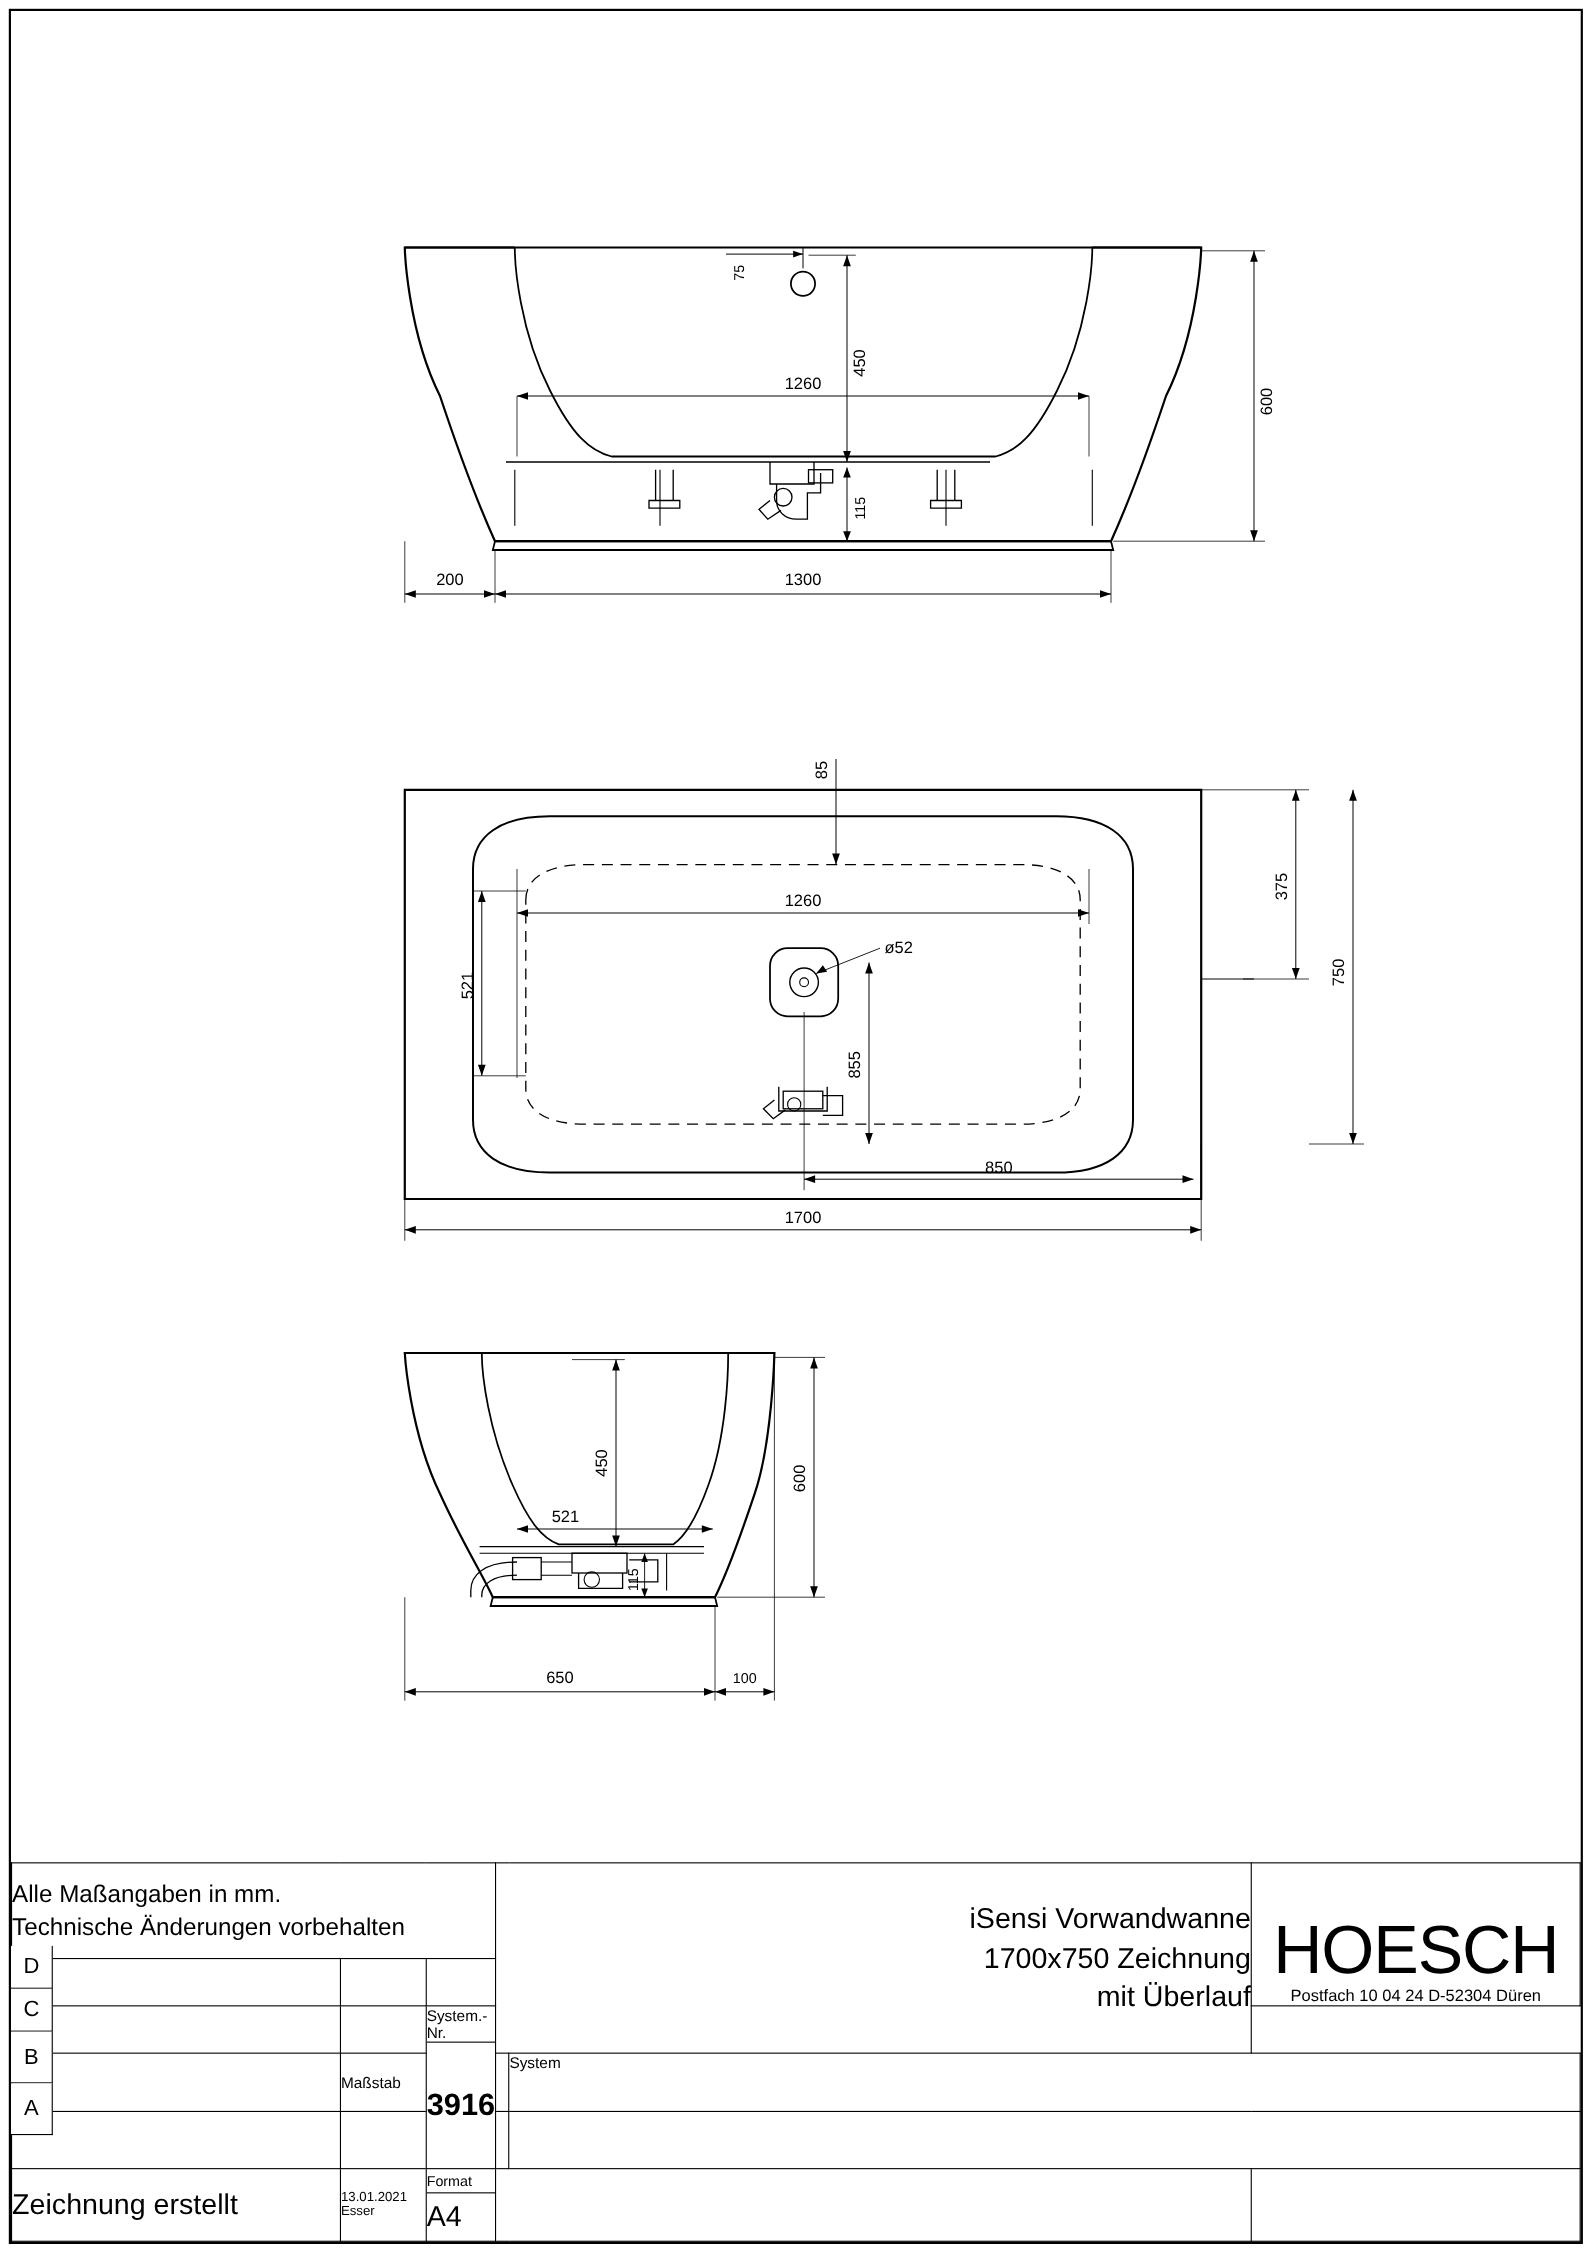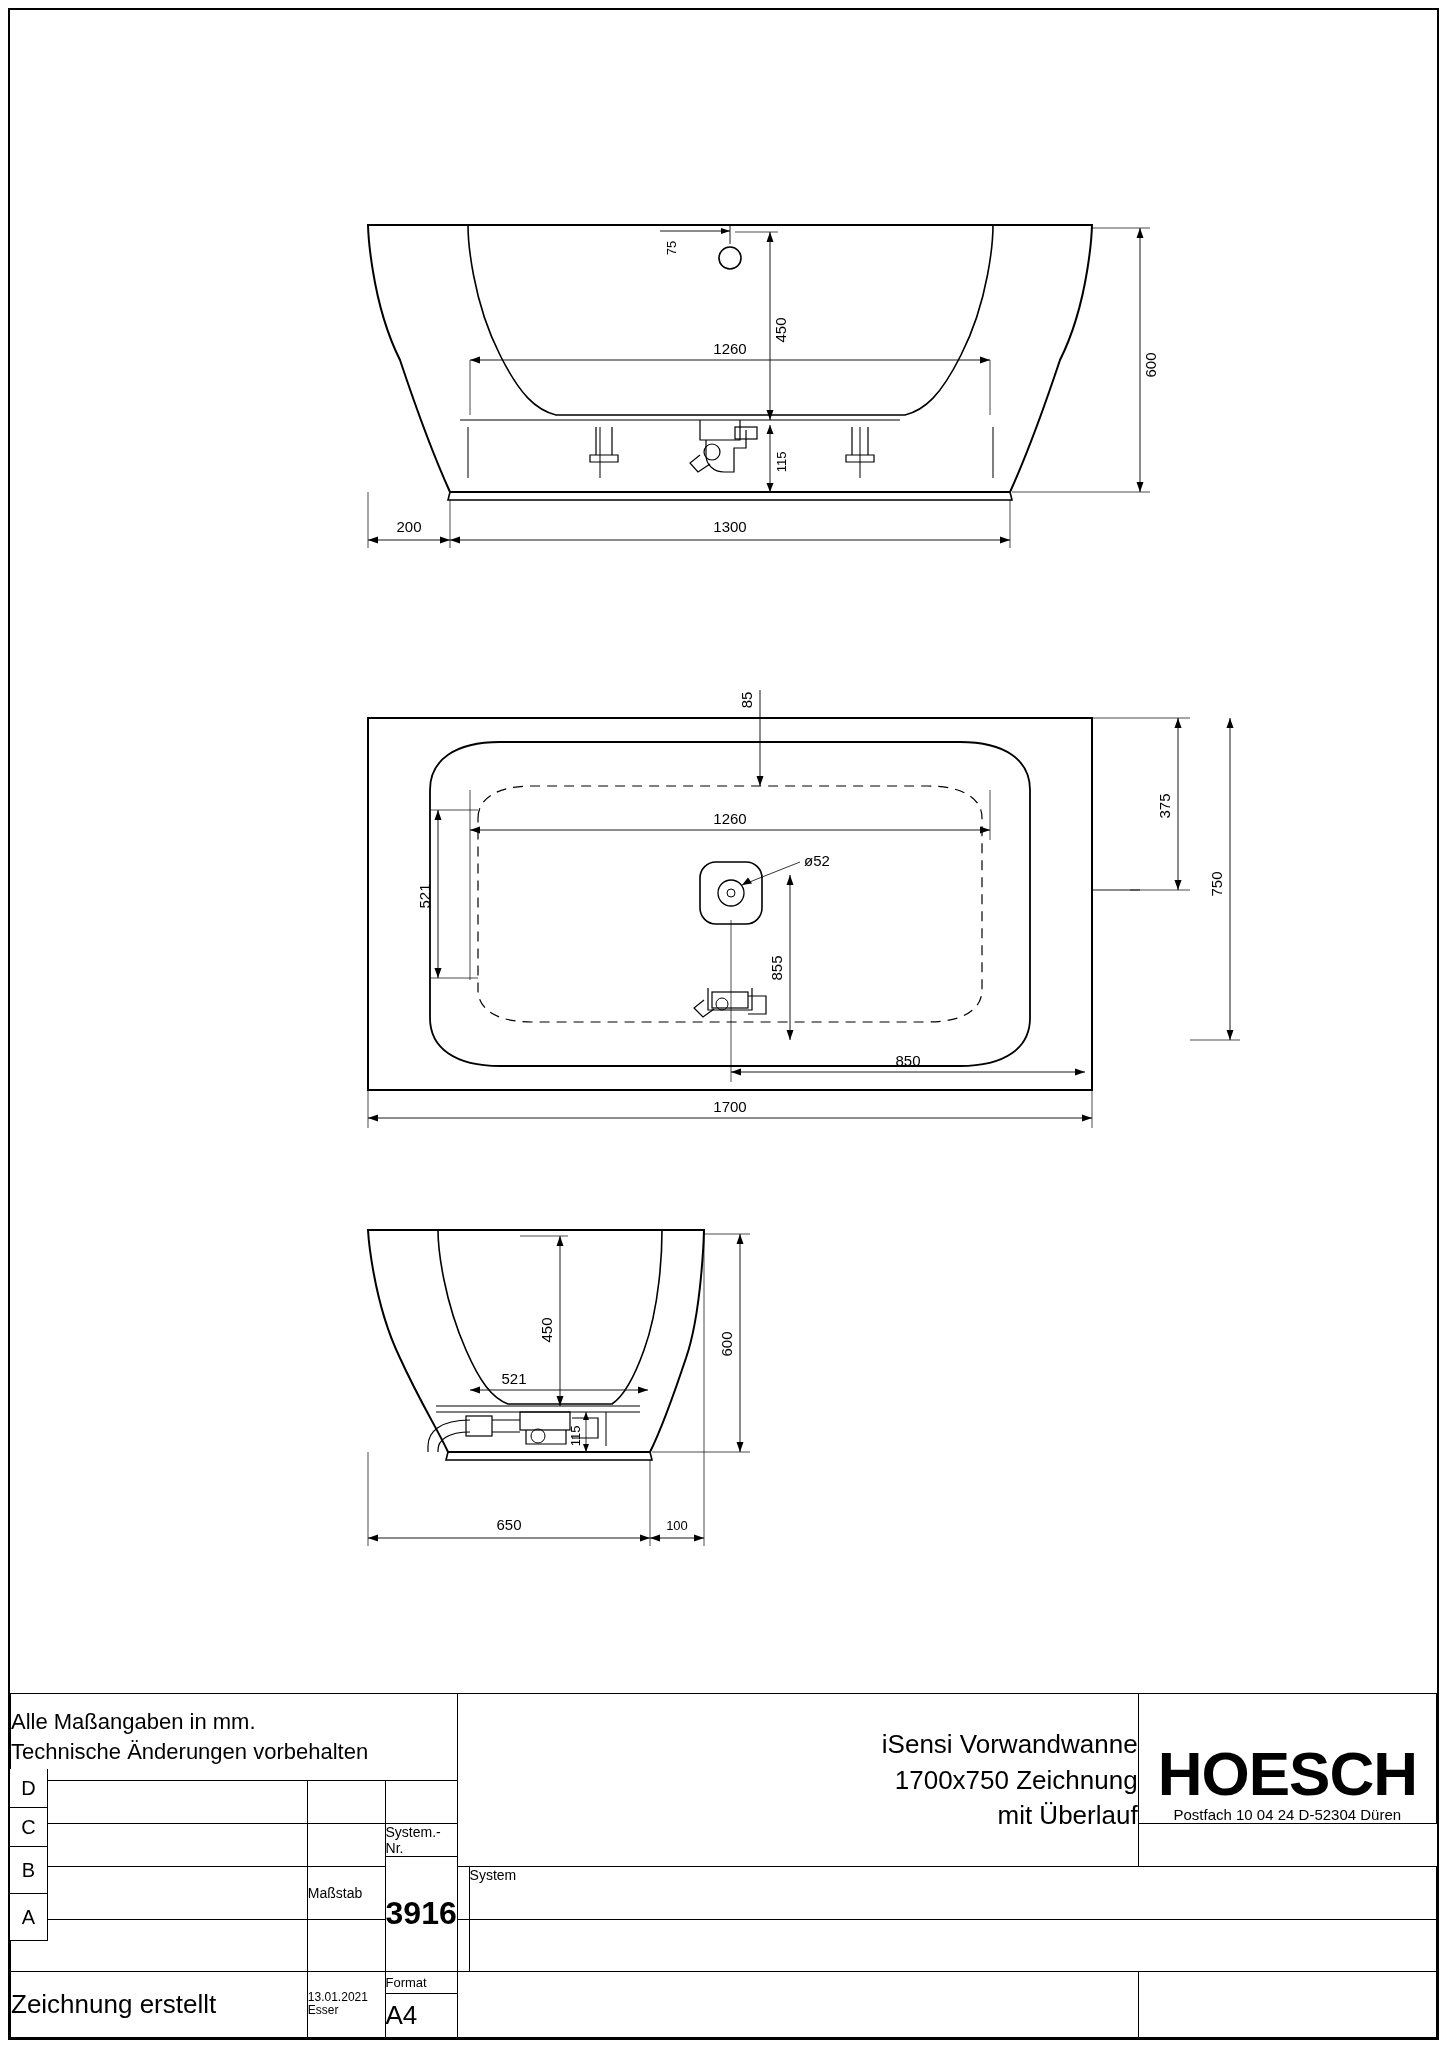--- a/index.html
+++ b/index.html
@@ -8,25 +8,25 @@
   .frame{position:absolute;left:8px;top:8px;width:1431px;height:2032px;border:2px solid #000;box-sizing:border-box;}
   svg{position:absolute;left:0;top:0;}
   .dim{font-family:"Liberation Sans",sans-serif;font-size:15px;fill:#000;}
   .dimsm{font-family:"Liberation Sans",sans-serif;font-size:13px;fill:#000;}
   .tb{position:absolute;left:10px;top:1693px;width:1427px;height:345px;box-sizing:border-box;}
   .tb table{border-collapse:collapse;width:100%;height:100%;font-size:15px;}
   .tb td{border:1.5px solid #000;padding:0;vertical-align:middle;}
   .note{font-size:22px;padding:2px 6px;line-height:1.35;}
   .revlbl{font-size:20px;padding-left:10px;}
   .title{text-align:right;font-size:26px;line-height:1.35;}
-  .logo{font-family:"Liberation Sans",sans-serif;font-weight:bold;font-size:62px;letter-spacing:-1px;text-align:center;line-height:0.95;}
+  .logo{font-family:"Liberation Sans",sans-serif;font-weight:normal;font-size:62px;letter-spacing:-1px;text-align:center;line-height:0.95;}
   .addr{font-size:15px;text-align:center;padding-top:2px;}
   .small{font-size:14px;padding:1px 4px;}
   .artnr{font-size:14px;padding:2px 6px;vertical-align:top;}
-  .artval{font-size:32px;font-weight:bold;text-align:center;}
+  .artval{font-size:28px;font-weight:bold;text-align:center;}
   .dat{font-size:12px;line-height:1.15;padding:1px 3px;}
   .fmt{font-size:13px;padding:1px 4px;}
   .fmtval{font-size:26px;text-align:left;}
 </style>
 </head>
 <body>
 
 <div id="sheet">
 
   <div class="frame"></div>

